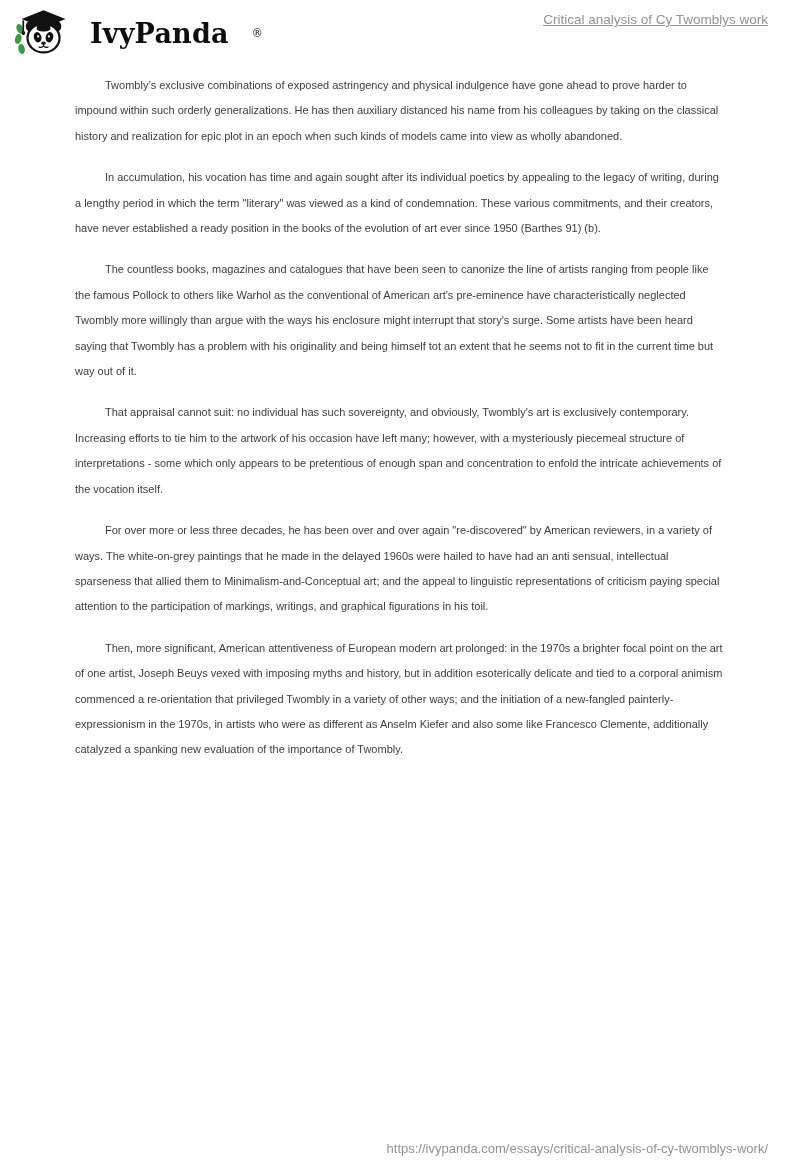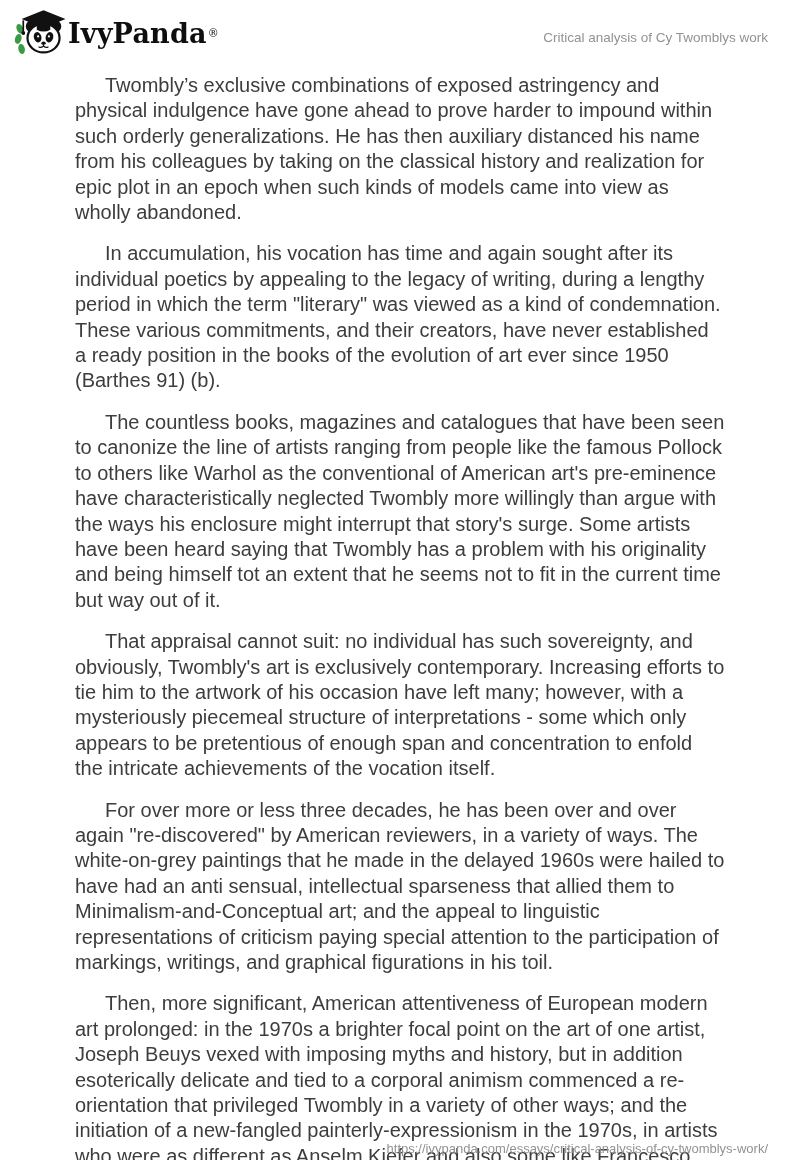--- a/index.html
+++ b/index.html
@@ -17,50 +17,51 @@
   header {
     display: flex;
     justify-content: space-between;
     align-items: flex-start;
     padding: 8px 32px 0 14px;
     height: 64px;
   }
   .brand {
     display: flex;
     align-items: center;
-    gap: 0;
+    gap: 22px;
   }
   .brand-logo { display: block; }
   .brand-text {
     font-family: "DejaVu Serif", "Liberation Serif", serif;
     font-weight: 700;
     font-size: 27px;
     color: var(--brand-black, #0e0e0e);
     letter-spacing: 0.2px;
     line-height: 1;
   }
   .brand-reg {
     font-family: "DejaVu Serif", serif;
     font-size: 11px;
     color: var(--brand-black, #0e0e0e);
     vertical-align: super;
     margin-left: 1px;
   }
   .doc-title {
     color: var(--muted-text, #8d8d8d);
     font-size: 13.5px;
-    margin-top: 22px;
+    margin-top: 4px;
+    text-decoration: underline;
   }
 
   
   main {
     padding: 9px 75px 0 75px;
   }
   main p {
-    font-size: 20px;
+    font-size: 11px;
     line-height: 25.4px;
     color: var(--body-text, #3d3d3d);
     margin: 0 0 16px 0;
     text-indent: 30px;
     text-align: left;
   }
 
   
   footer {
     position: absolute;

